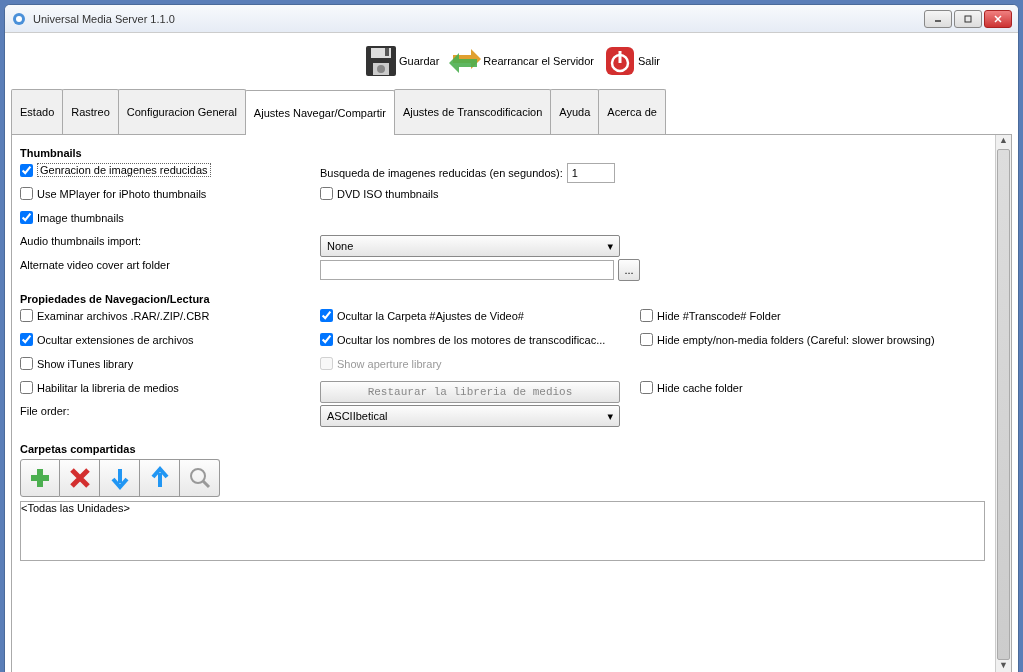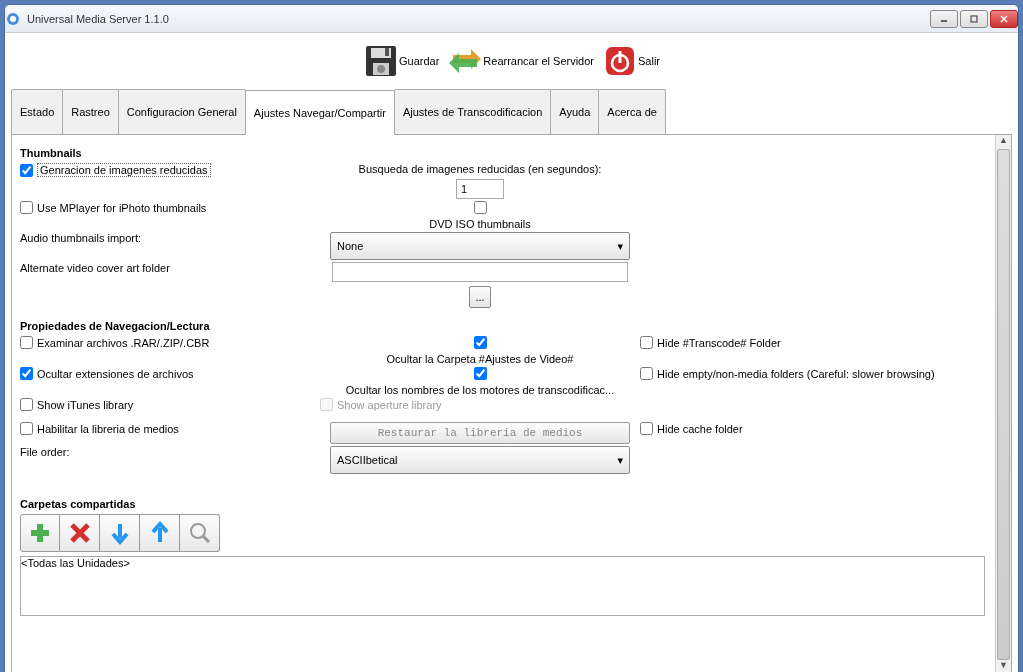--- a/index.html
+++ b/index.html
@@ -1,40 +1,40 @@
 <!DOCTYPE html>
 <html><head>
 <meta charset="utf-8">
 <style>
 * { box-sizing: border-box; margin: 0; padding: 0; font-family: "Segoe UI", Tahoma, sans-serif; font-size: 11px; }
 body { background: #5a7eb8; padding: 4px; }
 .window { background: #fff; border: 1px solid #4a6a9a; border-radius: 6px; overflow: hidden; }
-.titlebar { background: linear-gradient(#f7f9fc, #e6ecf5); height: 28px; display: flex; align-items: center; padding: 0 0; border-bottom: 1px solid #ccc; }
+.titlebar { background: linear-gradient(#f7f9fc, #e6ecf5); height: 28px; display: flex; align-items: center; padding: 0 6px; border-bottom: 1px solid #ccc; }
 .titlebar .app-icon { width: 16px; height: 16px; margin-right: 6px; }
 .titlebar .title { flex: 1; color: #333; }
 .win-controls { display: flex; gap: 2px; }
 .win-btn { width: 28px; height: 18px; border: 1px solid #888; border-radius: 3px; background: linear-gradient(#f5f5f5, #ddd); display: flex; align-items: center; justify-content: center; font-size: 10px; cursor: pointer; }
 .win-btn.close { background: linear-gradient(#f08080, #cc3333); color: #fff; border-color: #aa2222; }
 .content { background: #fff; padding: 6px; }
 .toolbar { display: flex; justify-content: center; align-items: center; gap: 8px; padding: 4px 0 8px; }
 .tool-item { display: flex; align-items: center; }
 .tool-icon { width: 36px; height: 36px; display: flex; align-items: center; justify-content: center; }
 .tabs { display: flex; border-bottom: 1px solid #aaa; margin-top: 2px; }
 .tab { border: 1px solid #aaa; border-bottom: none; padding: 16px 8px; background: #f0f0f0; margin-right: -1px; cursor: pointer; border-radius: 2px 2px 0 0; }
 .tab.active { background: #fff; position: relative; top: 1px; }
 .panel { border: 1px solid #aaa; border-top: none; padding: 8px; height: 540px; position: relative; }
 .section-title { font-weight: bold; margin: 4px 0; }
 .row { display: flex; align-items: flex-start; min-height: 22px; margin: 2px 0; }
 .col1 { width: 300px; display: flex; align-items: center; gap: 4px; }
-.col2 { width: 320px; display: flex; align-items: center; gap: 4px; flex-direction: column; }
+.col2 { width: 320px; display: flex; align-items: center; gap: 4px; }
 .col3 { flex: 1; display: flex; align-items: center; gap: 4px; }
 input[type=checkbox] { width: 13px; height: 13px; }
 .dotted { border: 1px dotted #666; padding: 0 2px; }
 input[type=text] { border: 1px solid #aaa; padding: 2px 4px; height: 20px; }
-select, .sel { border: 1px solid #888; background: linear-gradient(#fdfdfd, #e5e5e5); padding: 2px 6px; height: 28px; width: 300px; display: flex; align-items: center; justify-content: space-between; cursor: pointer; border-radius: 2px; }
+select, .sel { border: 1px solid #888; background: linear-gradient(#fdfdfd, #e5e5e5); padding: 2px 6px; height: 22px; width: 300px; display: flex; align-items: center; justify-content: space-between; cursor: pointer; border-radius: 2px; }
 .btn-small { width: 22px; height: 22px; border: 1px solid #888; background: linear-gradient(#fdfdfd, #e5e5e5); border-radius: 2px; cursor: pointer; }
 .btn-wide { width: 300px; height: 22px; border: 1px solid #999; background: linear-gradient(#fdfdfd, #e5e5e5); text-align: center; line-height: 20px; color: #888; border-radius: 2px; font-family: Liberation Mono, monospace; }
 .disabled { color: #999; }
 .folder-btns { display: flex; gap: 0; margin: 4px 0; }
 .fbtn { width: 40px; height: 38px; border: 1px solid #999; background: linear-gradient(#fdfdfd, #e8e8e8); display: flex; align-items: center; justify-content: center; cursor: pointer; }
 .fbtn + .fbtn { border-left: none; }
 .fbtn:first-child { border-radius: 3px 0 0 3px; }
 .fbtn:last-child { border-radius: 0 3px 3px 0; }
 .folder-list { border: 1px solid #aaa; height: 60px; padding: 0; background: #fff; }
 .statusbar { height: 18px; border: 1px solid #aaa; margin-top: 4px; background: #f5f5f5; }
@@ -144,20 +144,26 @@
             <input type="checkbox" style="">
             <span>Use MPlayer for iPhoto thumbnails</span>
           </div>
           <div class="col2">
             <input type="checkbox" style="">
             <span>DVD ISO thumbnails</span>
           </div>
         </div>
         <div class="row">
           <div class="col1">
+            <input type="checkbox" checked="" style="">
+            <span>Image thumbnails</span>
+          </div>
+        </div>
+        <div class="row">
+          <div class="col1">
             <span>Audio thumbnails import:</span>
           </div>
           <div class="col2">
             <div class="sel">
               <span>None</span>
               <span>▾</span>
             </div>
           </div>
         </div>
         <div class="row">
@@ -227,21 +233,21 @@
             <span>File order:</span>
           </div>
           <div class="col2">
             <div class="sel">
               <span>ASCIIbetical</span>
               <span>▾</span>
             </div>
           </div>
         </div>
 
-        <div class="section-title" style="margin-top:24px">Carpetas compartidas</div>
+        <div class="section-title" style="margin-top:16px">Carpetas compartidas</div>
         <div class="folder-btns">
           <div class="fbtn">
             <svg width="26" height="26" viewBox="0 0 26 26">
                 <rect x="10" y="4" width="6" height="18" fill="#4caf50"></rect>
                 <rect x="4" y="10" width="18" height="6" fill="#4caf50"></rect>
               </svg>
           </div>
           <div class="fbtn">
             <svg width="26" height="26" viewBox="0 0 26 26">
                 <path d="M5 5 L21 21 M21 5 L5 21" stroke="#d32f2f" stroke-width="5"></path>

